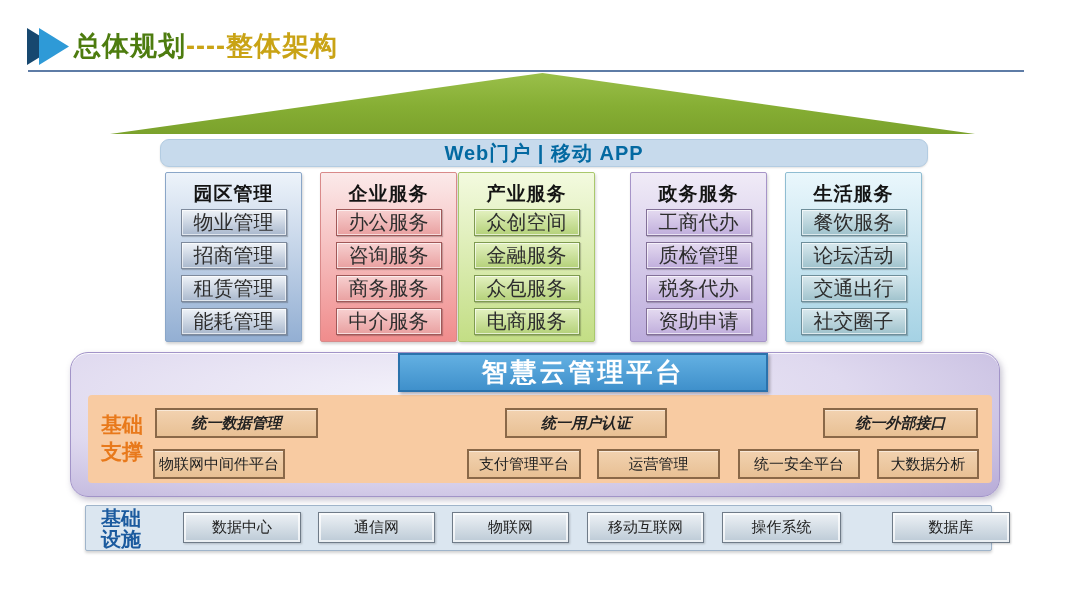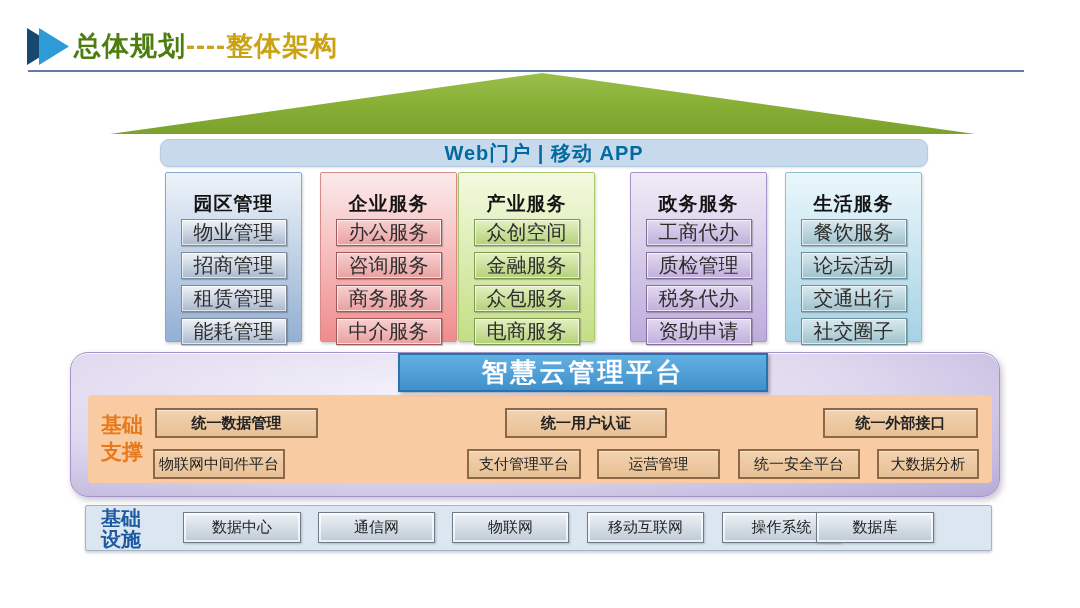--- a/index.html
+++ b/index.html
@@ -24,21 +24,21 @@
     color:#ffffff; font-size:21px; font-weight:normal; letter-spacing:2px; }
   
   .portal-bar { position:absolute; left:160px; top:139px; width:768px; height:28px;
     background:#C7DAEC; border:1px solid #B3CCE2; border-radius:9px;
     box-shadow:0 1px 2px rgba(0,0,0,.12); text-align:center; }
   .portal-label { color:#0369a1; font-size:20px; font-weight:bold; line-height:26px; letter-spacing:1px; }
   
   .column { position:absolute; top:172px; width:137px; height:170px; border-radius:2px;
     background:linear-gradient(180deg,var(--bg-top),var(--bg-bottom));
     border:1px solid var(--border); box-shadow:1px 2px 3px rgba(0,0,0,.18); }
-  .col-title { margin-top:18px; height:28px; text-align:center; font-size:19px;
+  .col-title { margin-top:8px; height:28px; text-align:center; font-size:19px;
     font-weight:600; color:#141414; letter-spacing:1px; }
   .col-item { width:106px; height:27px; margin:0 auto 6px auto; text-align:center;
     font-size:20px; color:#2e2e2e; line-height:25px;
     background:linear-gradient(180deg,var(--item-top),var(--item-bottom));
     border:1px solid var(--item-border);
     box-shadow:inset 0 0 0 1px rgba(255,255,255,.65), 1px 1px 1px rgba(0,0,0,.2); }
   
   .platform-panel { position:absolute; left:70px; top:352px; width:930px; height:145px;
     border-radius:18px; border:1px solid #A294C8;
     background:radial-gradient(ellipse at 38% 28%, #F3F1FA 0%, #DFD9EF 52%, #B7ABD7 100%);
@@ -47,21 +47,21 @@
     background:linear-gradient(180deg,#63B0E2,#3F90CB); border:2px solid #2A72AC;
     box-shadow:2px 2px 3px rgba(0,0,0,.28); text-align:center; }
   .banner-label { color:#ffffff; font-size:26px; font-weight:bold; line-height:34px; letter-spacing:3px; }
   .support-area { position:absolute; left:88px; top:395px; width:904px; height:88px;
     background:#F8CBA2; border-radius:4px; }
   .support-label { position:absolute; left:96px; top:411px; width:52px;
     color:#E8791B; font-size:21px; font-weight:bold; line-height:27px; text-align:center; }
   .tan-box { position:absolute; height:30px; text-align:center; font-size:15px; color:#222;
     line-height:25px; background:linear-gradient(180deg,#F2D2B0,#E8C094);
     border:2px solid #8A6848; box-shadow:inset 0 1px 0 rgba(255,255,255,.5); }
-  .tan-box.bold { font-weight:bold; }
+  .tan-box.bold { font-weight:bold;font-style:italic; }
   .r1 { top:408px; }
   .r2 { top:449px; }
   
   .infra-bar { position:absolute; left:85px; top:505px; width:907px; height:46px;
     background:#DBE6F0; border:1px solid #9FB4CA; border-radius:2px;
     box-shadow:0 2px 3px rgba(0,0,0,.18); }
   .infra-label { position:absolute; left:96px; top:508px; width:50px;
     color:#1B5A9E; font-size:20px; font-weight:bold; line-height:21px; text-align:center; }
   .infra-box { position:absolute; top:512px; height:31px; text-align:center; font-size:15px;
     color:#222; line-height:28px; background:linear-gradient(180deg,#EEF2F6,#BCCAD6);
@@ -147,15 +147,15 @@
   <div class="infra-bar"></div>
   <div class="infra-label">
     <div>基础</div>
     <div>设施</div>
   </div>
   <div class="infra-box" style="left:183px;width:118px">数据中心</div>
   <div class="infra-box" style="left:318px;width:117px">通信网</div>
   <div class="infra-box" style="left:452px;width:117px">物联网</div>
   <div class="infra-box" style="left:587px;width:117px">移动互联网</div>
   <div class="infra-box" style="left:722px;width:119px">操作系统</div>
-  <div class="infra-box" style="left:816px;width:118px">数据库</div>
+  <div class="infra-box" style="left:892px;width:118px">数据库</div>
 
 </div>
 
 </body></html>

